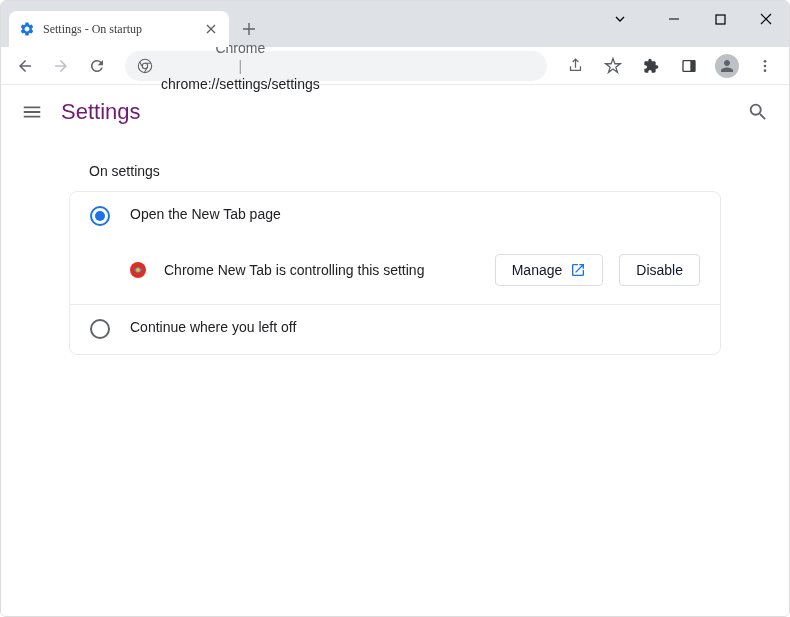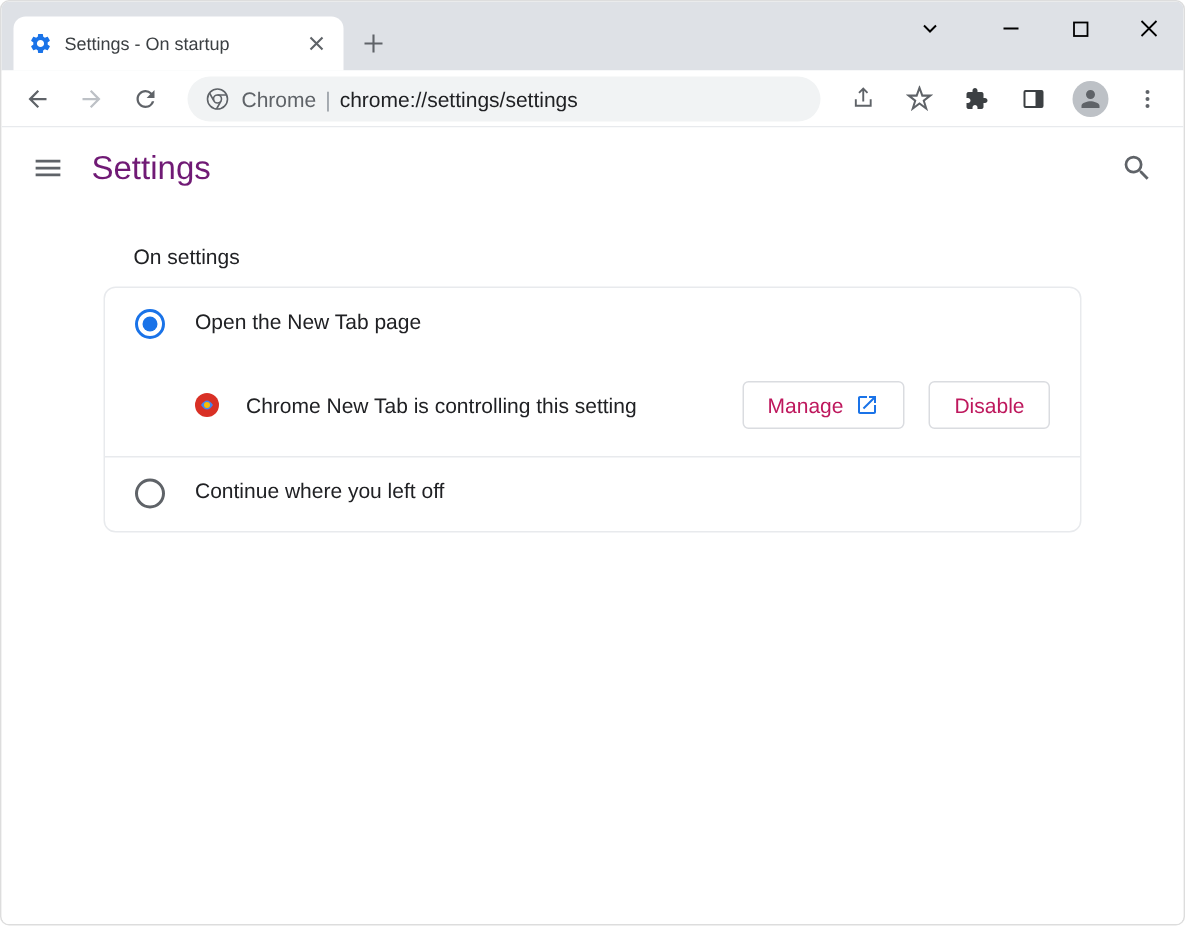--- a/index.html
+++ b/index.html
@@ -2,34 +2,34 @@
 <html><head>
   <meta charset="utf-8">
   <style>
     * { margin: 0; padding: 0; box-sizing: border-box; font-family: 'Segoe UI', Arial, sans-serif; }
     body { width: 790px; height: 617px; background: #fff; overflow: hidden; position: relative; border: 1px solid #ddd; border-radius: 6px; }
     
     
     .titlebar { height: 46px; background: #dee1e6; display: flex; align-items: flex-end; padding-left: 8px; }
     .tab { background: #fff; height: 36px; width: 220px; border-radius: 8px 8px 0 0; display: flex; align-items: center; padding: 0 10px; gap: 8px; position: relative; }
     .tab-favicon { width: 16px; height: 16px; display: flex; align-items: center; justify-content: center; }
-    .tab-title { font-size: 12px; color: #3c4043; flex: 1; white-space: nowrap; overflow: hidden; }
+    .tab-title { font-size: 12px; color: #3c4043; flex: 1; white-space: nowrap; overflow: hidden; font-family: Liberation Serif, serif; }
     .tab-close { width: 16px; height: 16px; display: flex; align-items: center; justify-content: center; cursor: pointer; color: #5f6368; }
     .newtab-btn { width: 28px; height: 28px; margin-left: 6px; margin-bottom: 4px; display: flex; align-items: center; justify-content: center; cursor: pointer; border-radius: 50%; color: #5f6368; }
     .window-controls { position: absolute; right: 0; top: 0; display: flex; height: 36px; }
     .wc { width: 46px; display: flex; align-items: center; justify-content: center; cursor: pointer; color: #000; }
     .wc-chevron { margin-right: 8px; }
     
     
     .toolbar { height: 38px; background: #fff; border-bottom: 1px solid #e8eaed; display: flex; align-items: center; padding: 0 8px; gap: 4px; }
     .tb-btn { width: 32px; height: 32px; display: flex; align-items: center; justify-content: center; cursor: pointer; border-radius: 50%; color: #5f6368; }
     .tb-btn.disabled { color: #bdc1c6; cursor: default; }
     .omnibox { flex: 1; height: 30px; background: #f1f3f4; border-radius: 15px; display: flex; align-items: center; padding: 0 12px; gap: 8px; margin: 0 8px; }
     .omnibox-icon { color: #5f6368; display: flex; }
-    .omnibox-text { font-size: 14px; color: #202124; display: flex; align-items: center; gap: 2px; }
+    .omnibox-text { font-size: 14px; color: #202124; display: flex; align-items: center; gap: 2px; flex-direction: column; }
     .omnibox-prefix { color: #5f6368; }
     .omnibox-sep { color: #9aa0a6; margin: 0 4px; }
     .tb-right { display: flex; align-items: center; gap: 6px; }
     .avatar { width: 24px; height: 24px; border-radius: 50%; background: #bdc1c6; display: flex; align-items: center; justify-content: center; }
     
     
     .content { background: #fff; height: calc(100% - 84px); overflow: auto; }
     .settings-header { display: flex; align-items: center; padding: 14px 20px; gap: 18px; }
     .hamburger { cursor: pointer; color: #5f6368; }
     .settings-title { font-size: 22px; color: #701a75; flex: 1; }
@@ -40,21 +40,21 @@
     .card { border: 1px solid #e8eaed; border-radius: 8px; overflow: hidden; }
     .row { display: flex; align-items: flex-start; padding: 14px 20px; gap: 20px; min-height: 50px; }
     .row.sep { border-top: 1px solid #e8eaed; }
     .radio { width: 20px; height: 20px; border: 2px solid #5f6368; border-radius: 50%; display: flex; align-items: center; justify-content: center; cursor: pointer; flex-shrink: 0; }
     .radio.selected { border-color: #1a73e8; }
     .radio.selected::after { content: ''; width: 10px; height: 10px; background: #1a73e8; border-radius: 50%; }
     .row-label { font-size: 14px; color: #202124; flex: 1; }
     .ext-row { display: flex; align-items: center; padding: 12px 20px 18px 58px; gap: 16px; }
     .ext-icon { width: 20px; height: 20px; flex-shrink: 0; }
     .ext-text { font-size: 14px; color: #202124; flex: 1; }
-    .btn { border: 1px solid #dadce0; background: #fff; color: #be185d; font-size: 14px; padding: 7px 16px; border-radius: 4px; cursor: pointer; display: inline-flex; align-items: center; gap: 8px; }
+    .btn { border: 1px solid #dadce0; background: #fff; color: #0f172a; font-size: 14px; padding: 7px 16px; border-radius: 4px; cursor: pointer; display: inline-flex; align-items: center; gap: 8px; }
     
     svg { display: block; }
   </style>
 </head>
 <body>
 
 <div class="titlebar">
   <div class="tab">
     <span class="tab-favicon">
       <svg width="16" height="16" viewBox="0 0 24 24" fill="#1a73e8">

